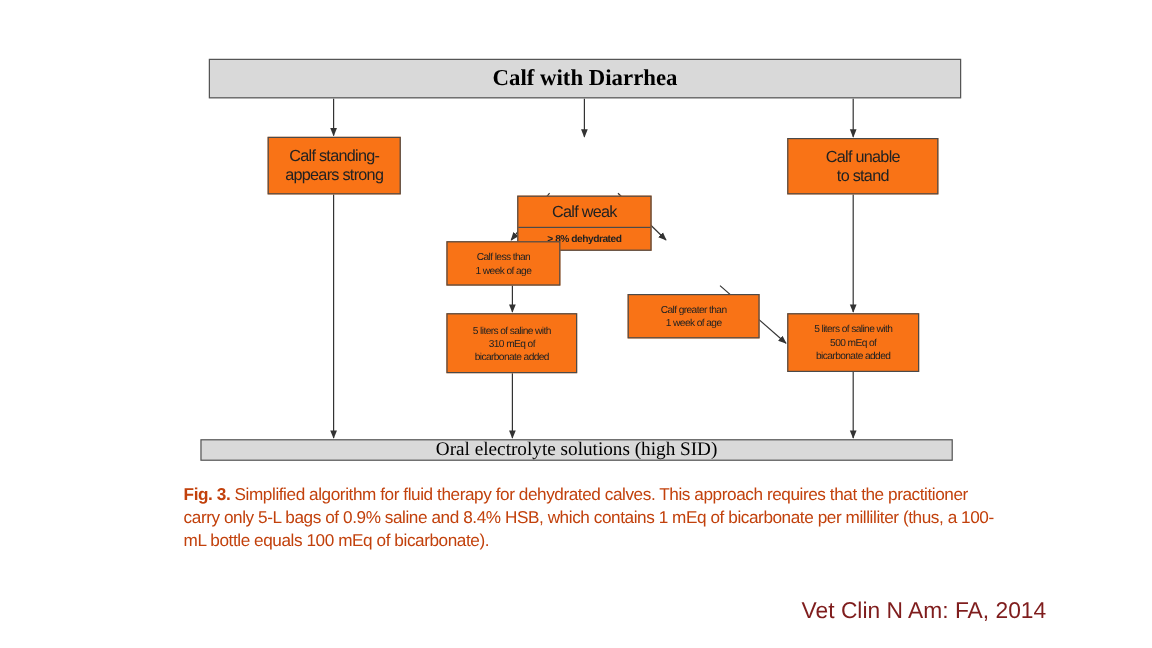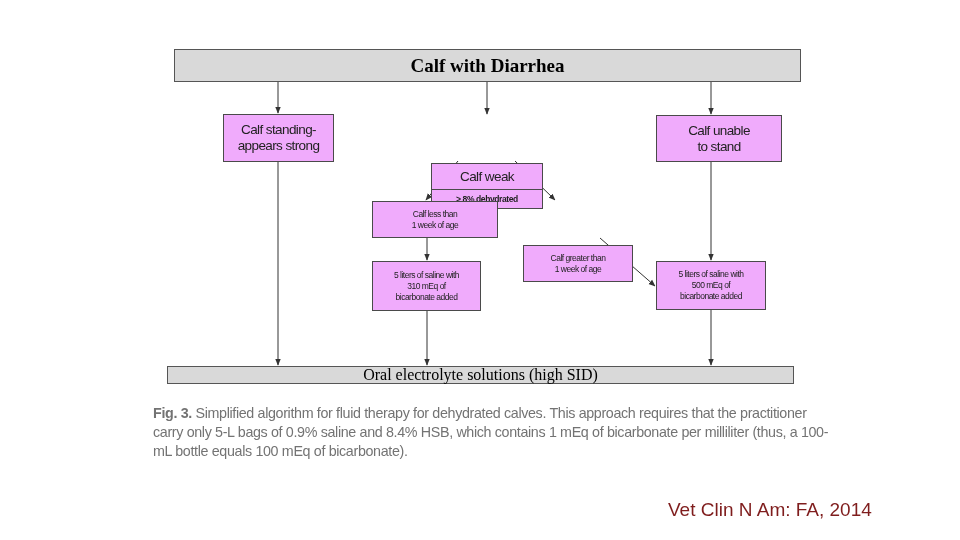--- a/index.html
+++ b/index.html
@@ -1,33 +1,33 @@
 <!DOCTYPE html>
 <html><head>
 <meta charset="utf-8">
 <style>
   html, body { margin: 0; padding: 0; background: #ffffff; }
   body { width: 960px; height: 540px; position: relative; overflow: hidden; font-family: "Liberation Sans", sans-serif; }
-  .box { position: absolute; box-sizing: border-box; border: 1px solid #4a4a4a; background: #f0abfc; display: flex; flex-direction: column; align-items: center; justify-content: center; text-align: center; color: #222; }
+  .box { position: absolute; box-sizing: border-box; border: 1px solid #4a4a4a; background: #f97316; display: flex; flex-direction: column; align-items: center; justify-content: center; text-align: center; color: #222; }
   .banner { background: #d9d9d9; border: 1.5px solid #555; font-family: "Liberation Serif", serif; color: #000000; }
   .banner-top { left: 174px; top: 49px; width: 627px; height: 33px; font-size: 19px; font-weight: bold; }
   .banner-bottom { left: 167px; top: 366px; width: 627px; height: 18px; font-size: 16px; }
   .lvl1 { font-family: "Liberation Sans", sans-serif; font-size: 13.5px; line-height: 16px; letter-spacing: -0.6px; }
   .lvl2 { font-family: "Liberation Sans", sans-serif; font-size: 8.5px; line-height: 11px; letter-spacing: -0.5px; }
   .b-standing { left: 223px; top: 114px; width: 111px; height: 48px; }
   .b-unable { left: 656px; top: 115px; width: 126px; height: 47px; }
   .b-weak { left: 431px; top: 115px; width: 112px; height: 46px; justify-content: flex-start; margin-top: 48px; }
   .b-weak .w-top { height: 26px; width: 100%; display: flex; align-items: center; justify-content: center; border-bottom: 1px solid #4a4a4a; box-sizing: border-box; }
   .b-weak .w-bot { flex: 1; width: 100%; display: flex; align-items: center; justify-content: center; font-size: 8.5px; font-weight: bold; letter-spacing: -0.4px; }
-  .b-less { left: 372px; top: 201px; width: 126px; height: 37px; }
+  .b-less { left: 372px; top: 201px; width: 95px; height: 37px; }
   .b-greater { left: 523px; top: 201px; width: 110px; height: 37px; margin-top: 44px; }
   .b-s250 { left: 372px; top: 261px; width: 109px; height: 50px; }
   .b-s500 { left: 656px; top: 261px; width: 110px; height: 49px; }
   svg.edges { position: absolute; left: 0; top: 0; width: 960px; height: 540px; }
-  .caption { position: absolute; left: 153px; top: 404px; width: 680px; font-family: "Liberation Sans", sans-serif; font-size: 14.3px; line-height: 19px; color: #737373; letter-spacing: -0.35px; }
+  .caption { position: absolute; left: 153px; top: 404px; width: 680px; font-family: "Liberation Sans", sans-serif; font-size: 14.3px; line-height: 19px; color: #c2410c; letter-spacing: -0.35px; }
   .caption .fig { font-weight: bold; }
   .citation { position: absolute; left: 668px; top: 499px; font-family: "Liberation Sans", sans-serif; font-size: 19px; color: #7f1d1d; }
 </style>
 </head>
 <body>
 
 <svg class="edges" xmlns="http://www.w3.org/2000/svg">
   <defs>
     <marker id="ah" viewBox="0 0 10 10" refX="9" refY="5" markerWidth="7" markerHeight="7" orient="auto-start-reverse">
       <path d="M0,1 L10,5 L0,9 z" fill="#333"></path>

